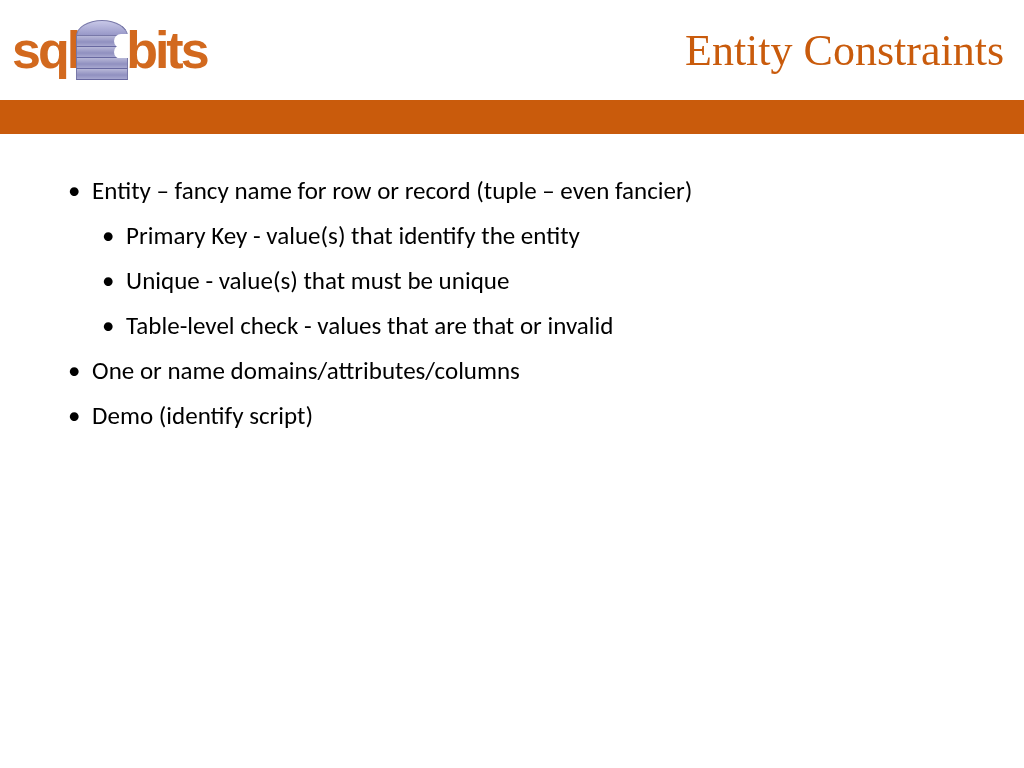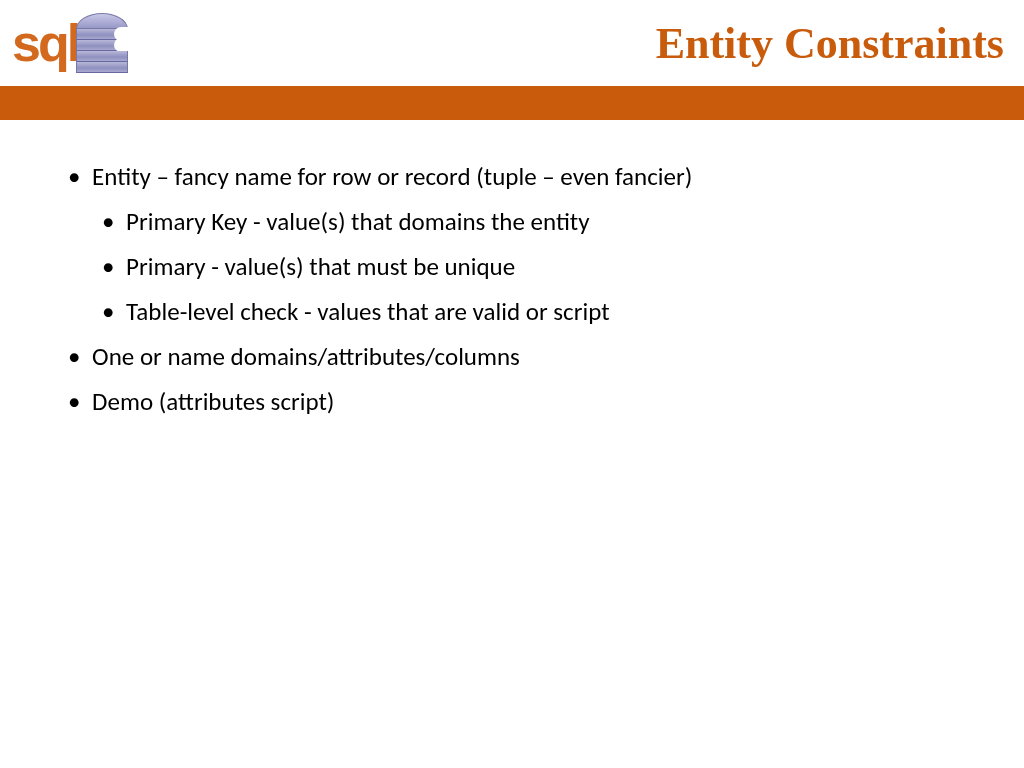--- a/index.html
+++ b/index.html
@@ -8,21 +8,21 @@
       height: 768px;
       background: #ffffff;
       font-family: Calibri, "Segoe UI", Arial, sans-serif;
       overflow: hidden;
     }
     .header {
       display: flex;
       align-items: center;
       justify-content: space-between;
       padding: 0 20px 0 12px;
-      height: 86px;
+      height: 100px;
     }
     .logo {
       display: flex;
       align-items: center;
       gap: 0;
     }
     .logo-sql, .logo-bits {
       font-family: Arial, sans-serif;
       font-weight: 900;
       font-size: 52px;
@@ -61,21 +61,21 @@
       top: -2px;
       width: 14px;
       height: 14px;
       background: #ffffff;
       border-radius: 50% 0 0 50%;
     }
     .slide-title {
       font-family: "Times New Roman", Georgia, serif;
       font-size: 44px;
       color: #c95b0c;
-      font-weight: 700;
+      font-weight: 400;
     }
     .orange-bar {
       width: 100%;
       height: 34px;
       background: #c95b0c;
     }
     .content {
       padding: 18px 60px 0 60px;
       font-size: 25px;
       color: #000000;
@@ -104,31 +104,32 @@
 <div class="header">
   <div class="logo">
     <span class="logo-sql">sql</span>
     <span class="db-icon">
       <span class="db-top"></span>
       <span class="db-ring bite"></span>
       <span class="db-ring bite"></span>
       <span class="db-ring"></span>
       <span class="db-ring"></span>
     </span>
+    <span class="logo-bits">bits</span>
   </div>
   <div class="slide-title">Entity Constraints</div>
 </div>
 
 <div class="orange-bar"></div>
 
 <div class="content">
   <ul>
     <li><span>Entity – fancy name for row or record (tuple – even fancier)</span>
       <ul>
-        <li><span>Primary Key - value(s) that domains the entity</span></li>
-        <li><span>Primary - value(s) that must be unique</span></li>
-        <li><span>Table-level check - values that are valid or script</span></li>
+        <li><span>Primary Key - value(s) that identify the entity</span></li>
+        <li><span>Unique - value(s) that must be unique</span></li>
+        <li><span>Table-level check - values that are that or invalid</span></li>
       </ul>
     </li>
     <li><span>One or name domains/attributes/columns</span></li>
-    <li><span>Demo (attributes script)</span></li>
+    <li><span>Demo (identify script)</span></li>
   </ul>
 </div>
 
 </body></html>

